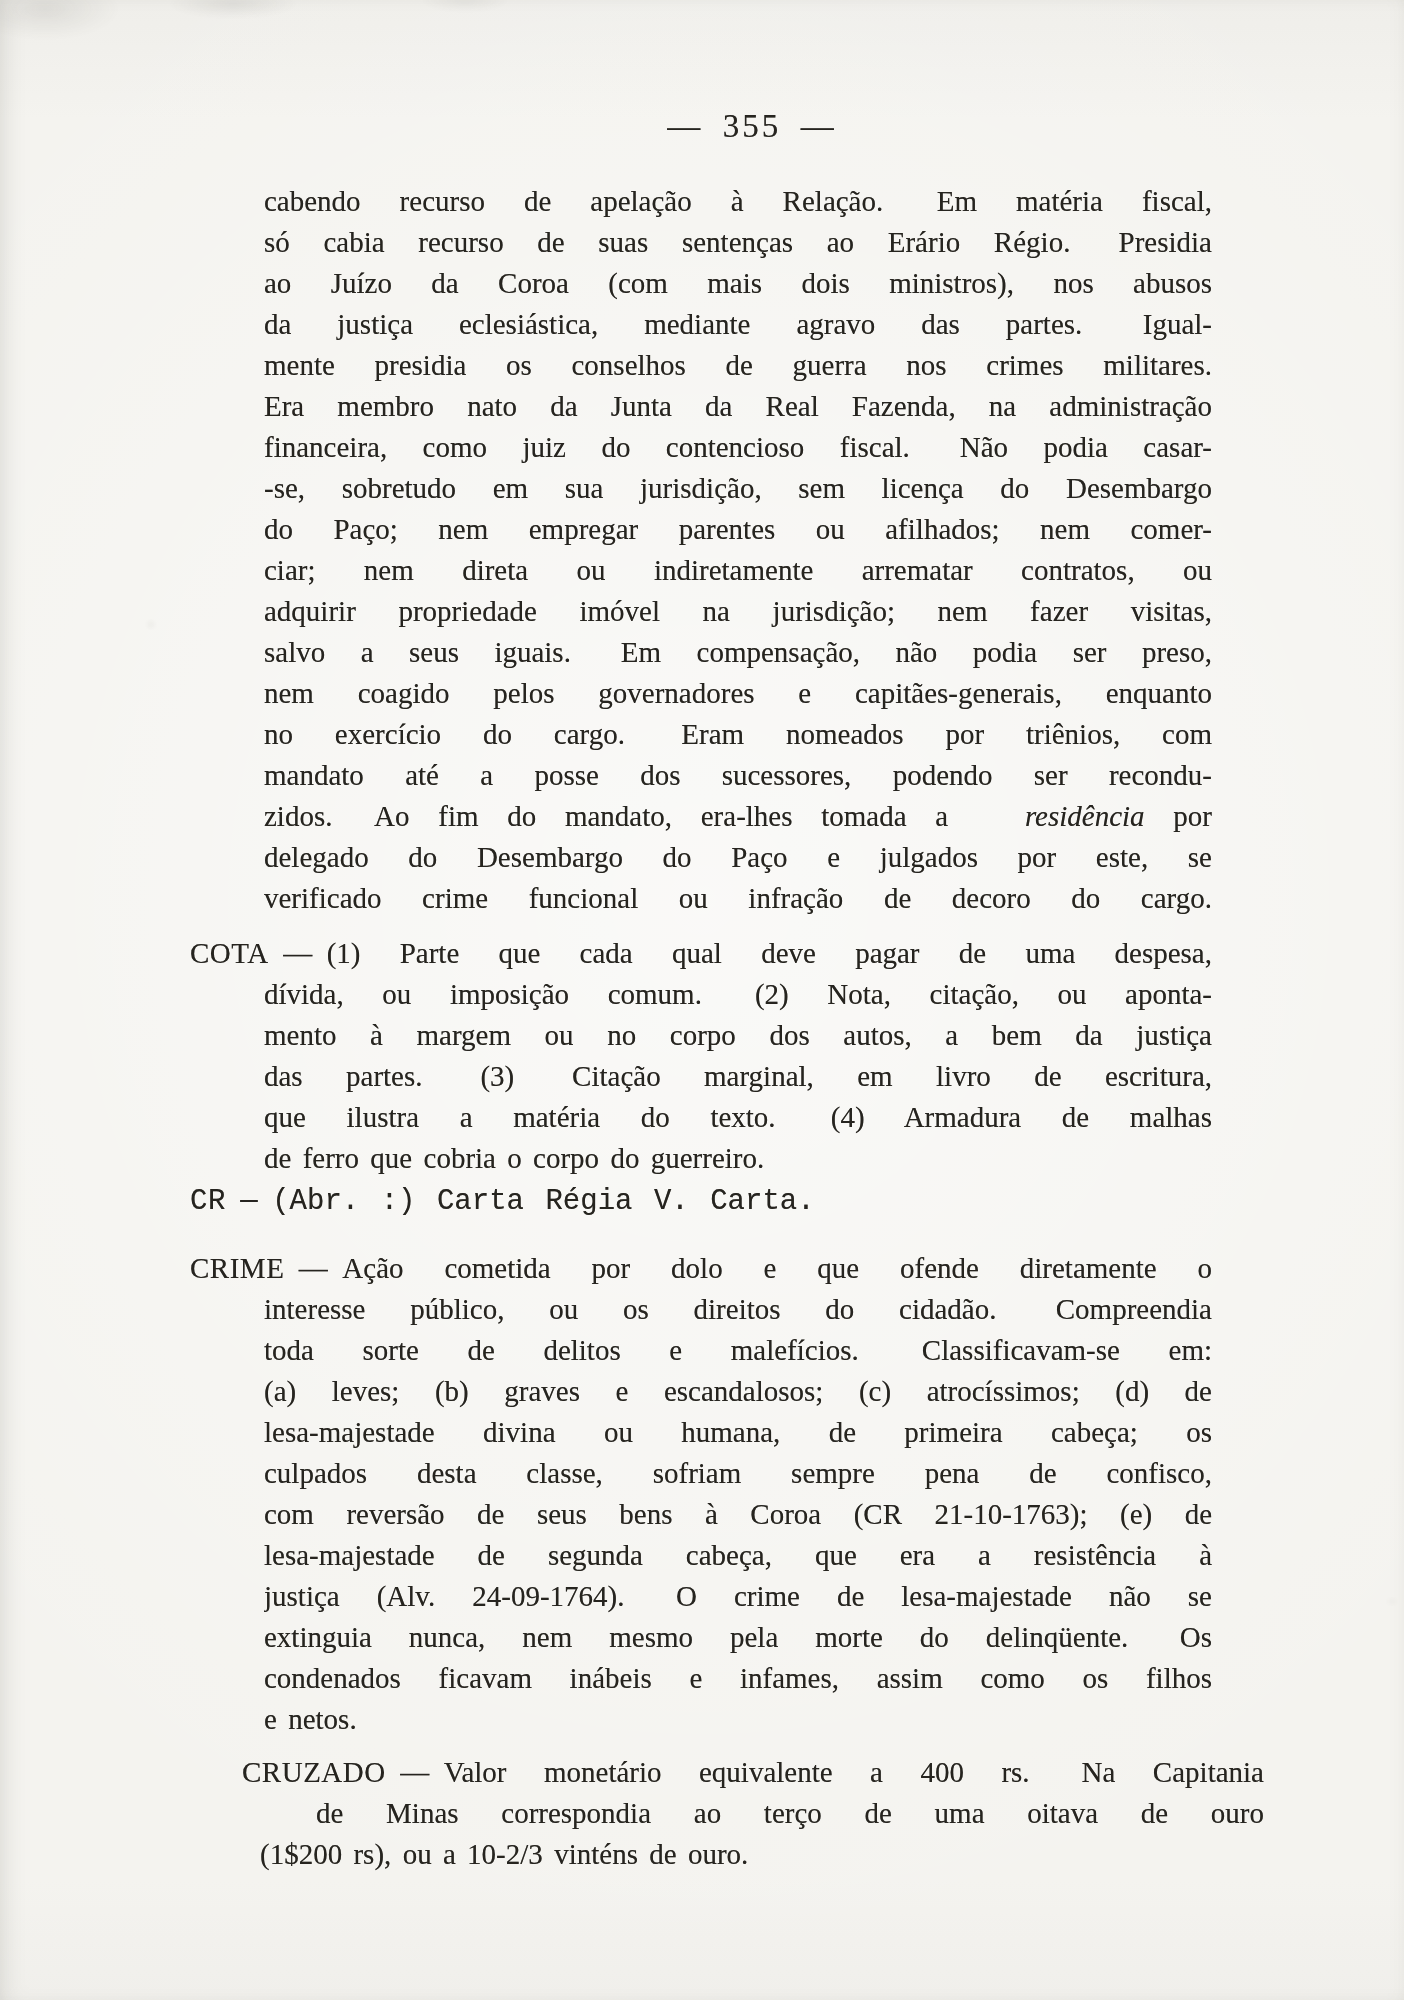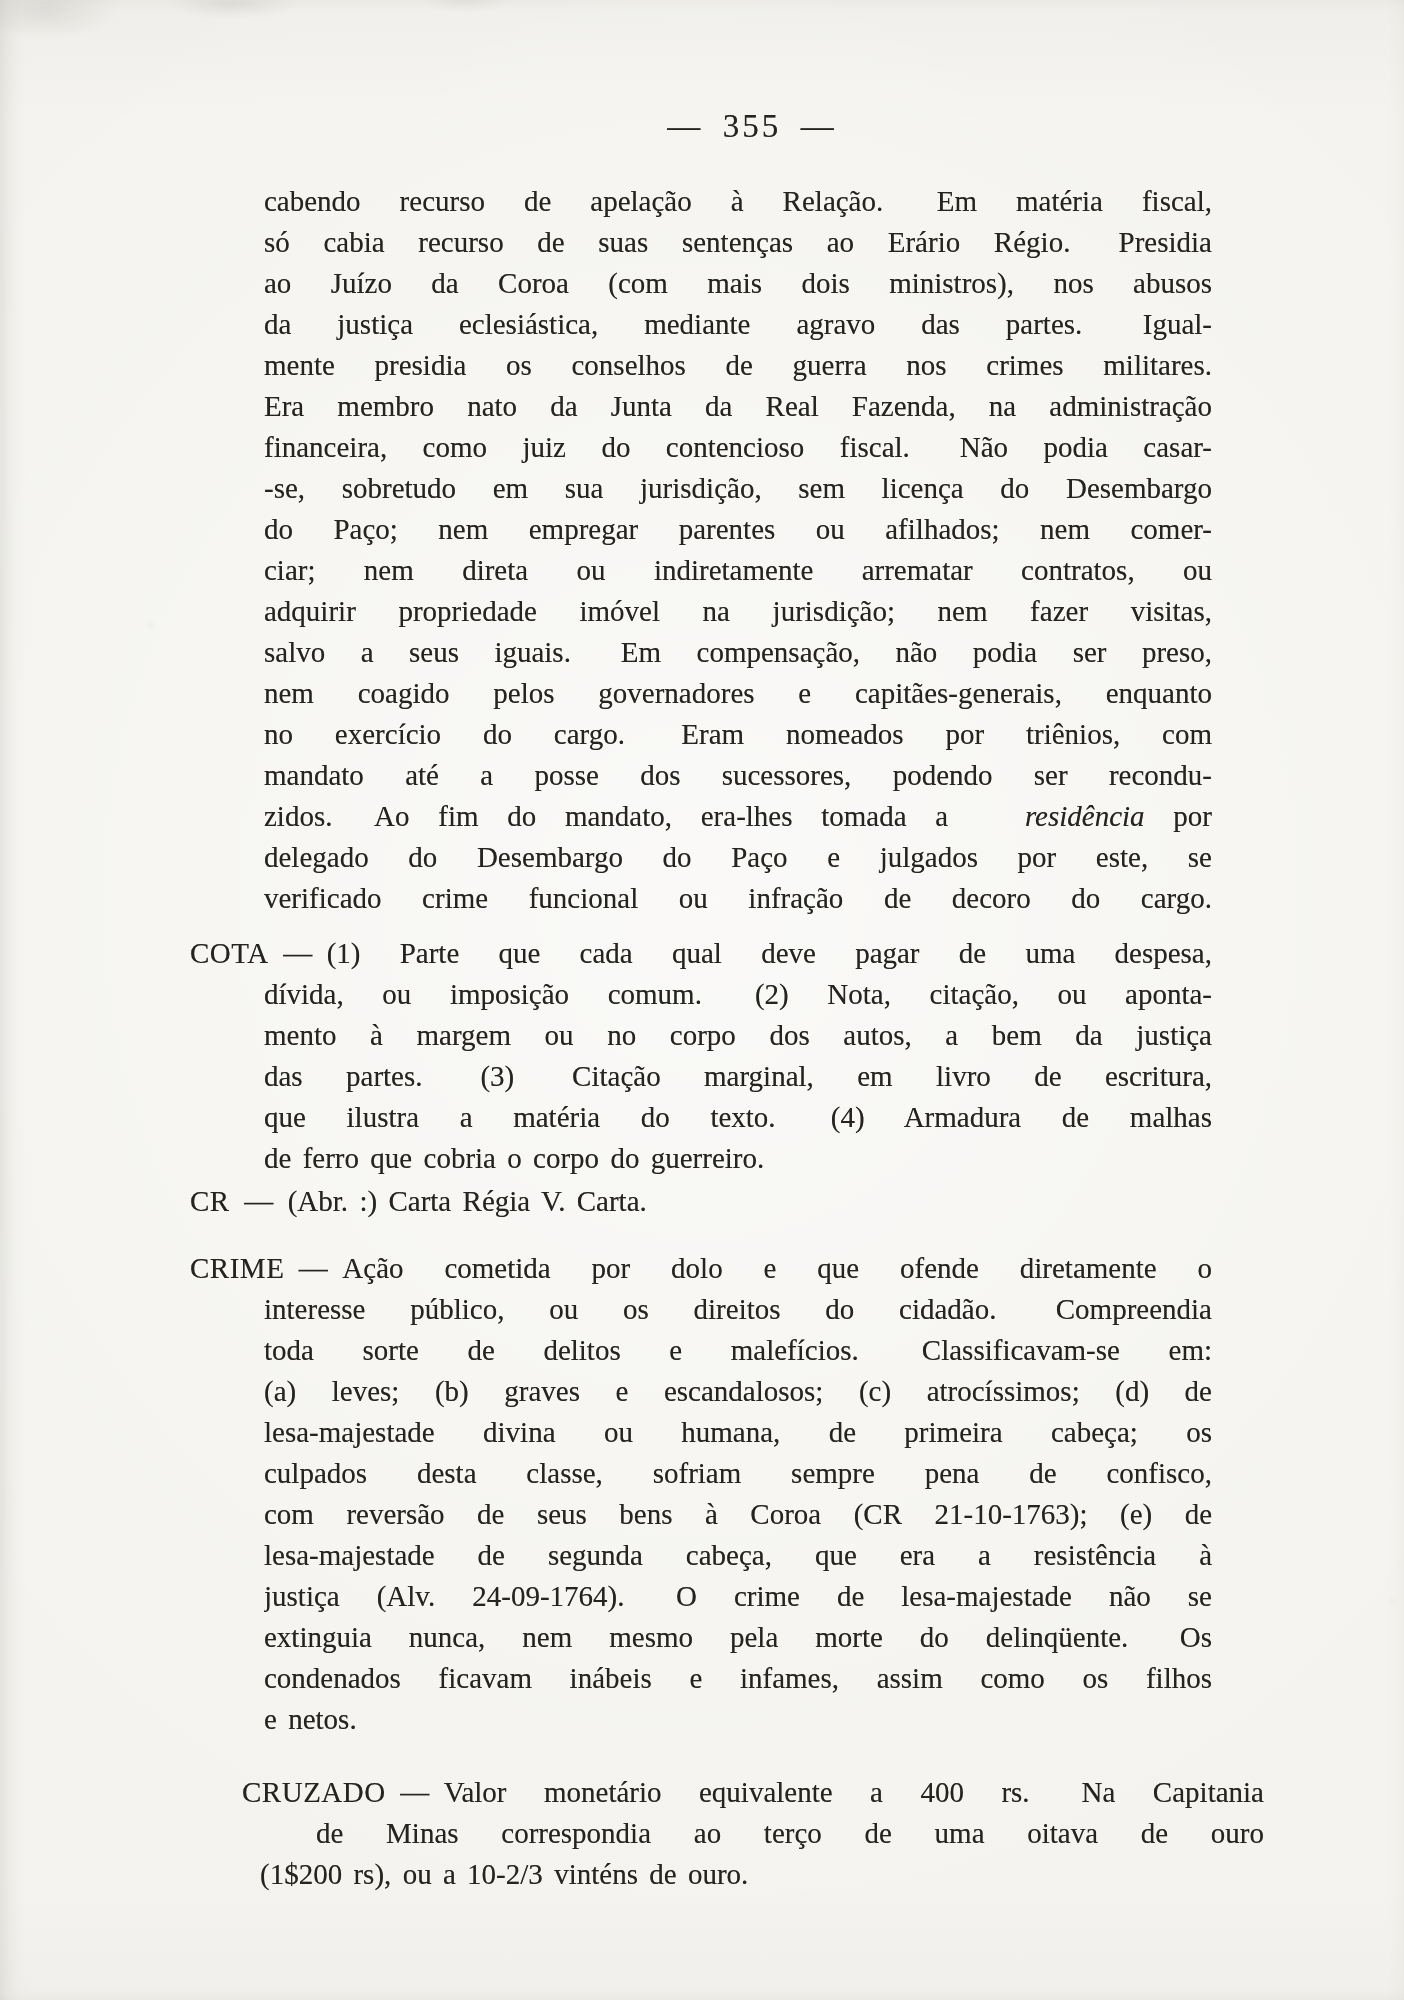--- a/index.html
+++ b/index.html
@@ -41,23 +41,23 @@
     height:41px;line-height:41px;overflow:hidden;
     margin-left:74px;text-align:justify;white-space:normal;
   }
   .line.head{margin-left:0;}
   .line.out{margin-left:18px;}
   .line.j::after{content:"";display:inline-block;width:100%;height:0;vertical-align:top;}
   .it{font-style:italic;margin-left:48px;}
   .term{letter-spacing:.5px;}
   
   [data-name="entry-cota"]{margin-top:14px;}
-  [data-name="entry-cr"]{margin-top:2px;}
+  [data-name="entry-cr"]{margin-top:2px;font-family:Liberation Mono, monospace;}
   [data-name="entry-crime"]{margin-top:26px;}
-  [data-name="entry-cruzado"]{margin-top:32px;}
+  [data-name="entry-cruzado"]{margin-top:12px;}
   .skew{position:relative;left:52px;}
 </style>
 </head>
 <body>
 
 <div class="page" data-name="page">
   <div class="smudge s1" data-name="scan-artifact"></div>
   <div class="smudge s2" data-name="scan-artifact"></div>
   <div class="smudge s3" data-name="scan-artifact"></div>
   <div class="smudge s4" data-name="scan-artifact"></div>

